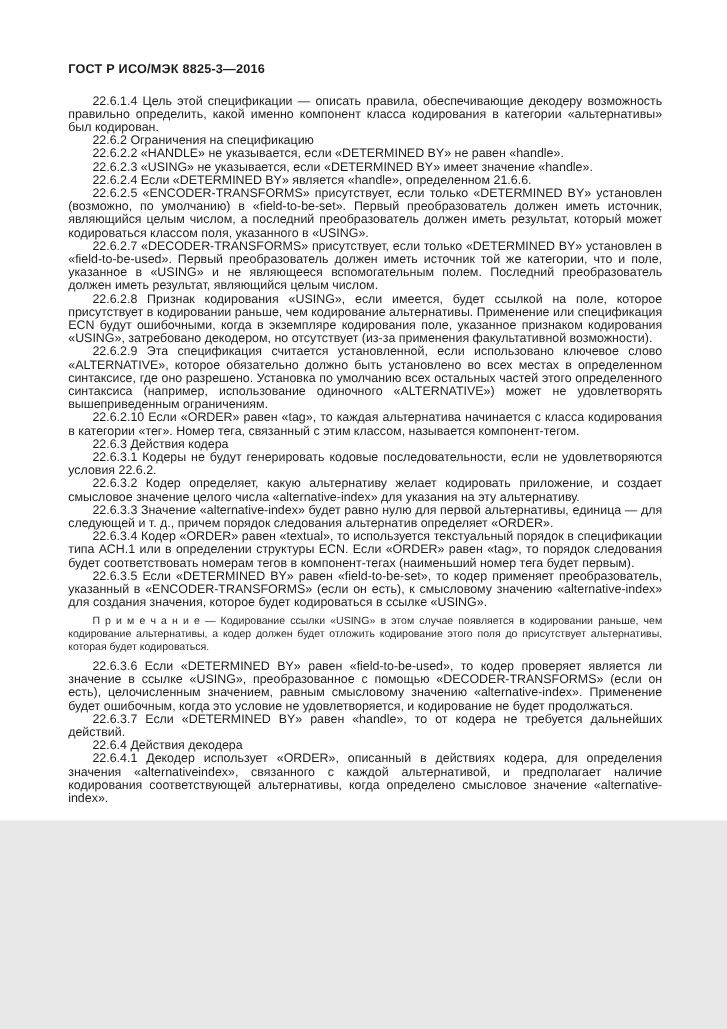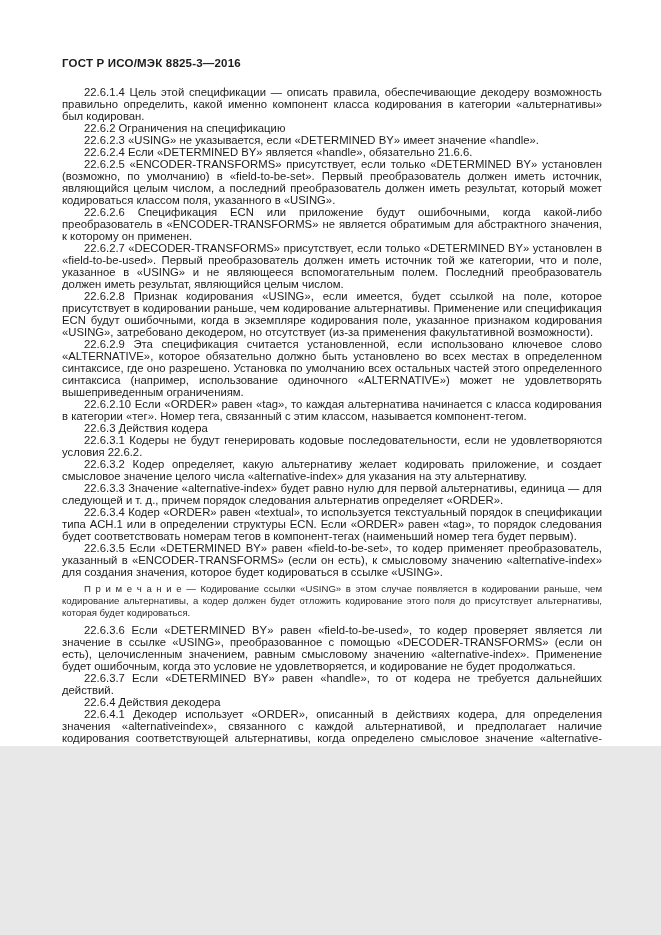--- a/index.html
+++ b/index.html
@@ -60,24 +60,24 @@
 </style>
 </head>
 <body>
 
 <div class="page">
   <div class="doc-header">ГОСТ Р ИСО/МЭК 8825-3—2016</div>
 
   <div class="content">
       <p class="para body"><span>22.6.1.4 Цель этой спецификации — описать правила, обеспечивающие декодеру возможность правильно определить, какой именно компонент класса кодирования в категории «альтернативы» был кодирован.</span></p>
       <p class="para heading"><b>22.6.2 Ограничения на спецификацию</b></p>
+      <p class="para body"><span>22.6.2.2 «</span><b>HANDLE</b><span>» не указывается, если «</span><b>DETERMINED BY</b><span>» не равен «</span><b>handle</b><span>».</span></p>
       <p class="para body"><span>22.6.2.3 «</span><b>USING</b><span>» не указывается, если «</span><b>DETERMINED BY</b><span>» имеет значение «</span><b>handle</b><span>».</span></p>
-      <p class="para body"><span>22.6.2.4 Если «</span><b>DETERMINED BY</b><span>» является «</span><b>handle</b><span>», обязательно 21.6.6.</span></p>
+      <p class="para body"><span>22.6.2.4 Если «</span><b>DETERMINED BY</b><span>» является «</span><b>handle</b><span>», определенном 21.6.6.</span></p>
       <p class="para body"><span>22.6.2.5 «</span><b>ENCODER-TRANSFORMS</b><span>» присутствует, если только «</span><b>DETERMINED BY</b><span>» установлен (возможно, по умолчанию) в «</span><b>field-to-be-set</b><span>». Первый преобразователь должен иметь источник, являющийся целым числом, а последний преобразователь должен иметь результат, который может кодироваться классом поля, указанного в «</span><b>USING</b><span>».</span></p>
-      <p class="para body"><span>22.6.2.6 Спецификация ECN или приложение будут ошибочными, когда какой-либо преобразователь в «</span><b>ENCODER-TRANSFORMS</b><span>» не является обратимым для абстрактного значения, к которому он применен.</span></p>
       <p class="para body"><span>22.6.2.7 «</span><b>DECODER-TRANSFORMS</b><span>» присутствует, если только «</span><b>DETERMINED BY</b><span>» установлен в «</span><b>field-to-be-used</b><span>». Первый преобразователь должен иметь источник той же категории, что и поле, указанное в «</span><b>USING</b><span>» и не являющееся вспомогательным полем. Последний преобразователь должен иметь результат, являющийся целым числом.</span></p>
       <p class="para body"><span>22.6.2.8 Признак кодирования «</span><b>USING</b><span>», если имеется, будет ссылкой на поле, которое присутствует в кодировании раньше, чем кодирование альтернативы. Применение или спецификация ECN будут ошибочными, когда в экземпляре кодирования поле, указанное признаком кодирования «</span><b>USING</b><span>», затребовано декодером, но отсутствует (из-за применения факультативной возможности).</span></p>
       <p class="para body"><span>22.6.2.9 Эта спецификация считается установленной, если использовано ключевое слово «</span><b>ALTERNATIVE</b><span>», которое обязательно должно быть установлено во всех местах в определенном синтаксисе, где оно разрешено. Установка по умолчанию всех остальных частей этого определенного синтаксиса (например, использование одиночного «</span><b>ALTERNATIVE</b><span>») может не удовлетворять вышеприведенным ограничениям.</span></p>
       <p class="para body"><span>22.6.2.10 Если «</span><b>ORDER</b><span>» равен «</span><b>tag</b><span>», то каждая альтернатива начинается с класса кодирования в категории «тег». Номер тега, связанный с этим классом, называется компонент-тегом.</span></p>
       <p class="para heading"><b>22.6.3 Действия кодера</b></p>
       <p class="para body"><span>22.6.3.1 Кодеры не будут генерировать кодовые последовательности, если не удовлетворяются условия 22.6.2.</span></p>
       <p class="para body"><span>22.6.3.2 Кодер определяет, какую альтернативу желает кодировать приложение, и создает смысловое значение целого числа «</span><b>alternative-index</b><span>» для указания на эту альтернативу.</span></p>
       <p class="para body"><span>22.6.3.3 Значение «</span><b>alternative-index</b><span>» будет равно нулю для первой альтернативы, единица — для следующей и т. д., причем порядок следования альтернатив определяет «</span><b>ORDER</b><span>».</span></p>
       <p class="para body"><span>22.6.3.4 Кодер «</span><b>ORDER</b><span>» равен «</span><b>textual</b><span>», то используется текстуальный порядок в спецификации типа АСН.1 или в определении структуры ECN. Если «</span><b>ORDER</b><span>» равен «</span><b>tag</b><span>», то порядок следования будет соответствовать номерам тегов в компонент-тегах (наименьший номер тега будет первым).</span></p>
       <p class="para body"><span>22.6.3.5 Если «</span><b>DETERMINED BY</b><span>» равен «</span><b>field-to-be-set</b><span>», то кодер применяет преобразователь, указанный в «</span><b>ENCODER-TRANSFORMS</b><span>» (если он есть), к смысловому значению «</span><b>alternative-index</b><span>» для создания значения, которое будет кодироваться в ссылке «</span><b>USING</b><span>».</span></p>

